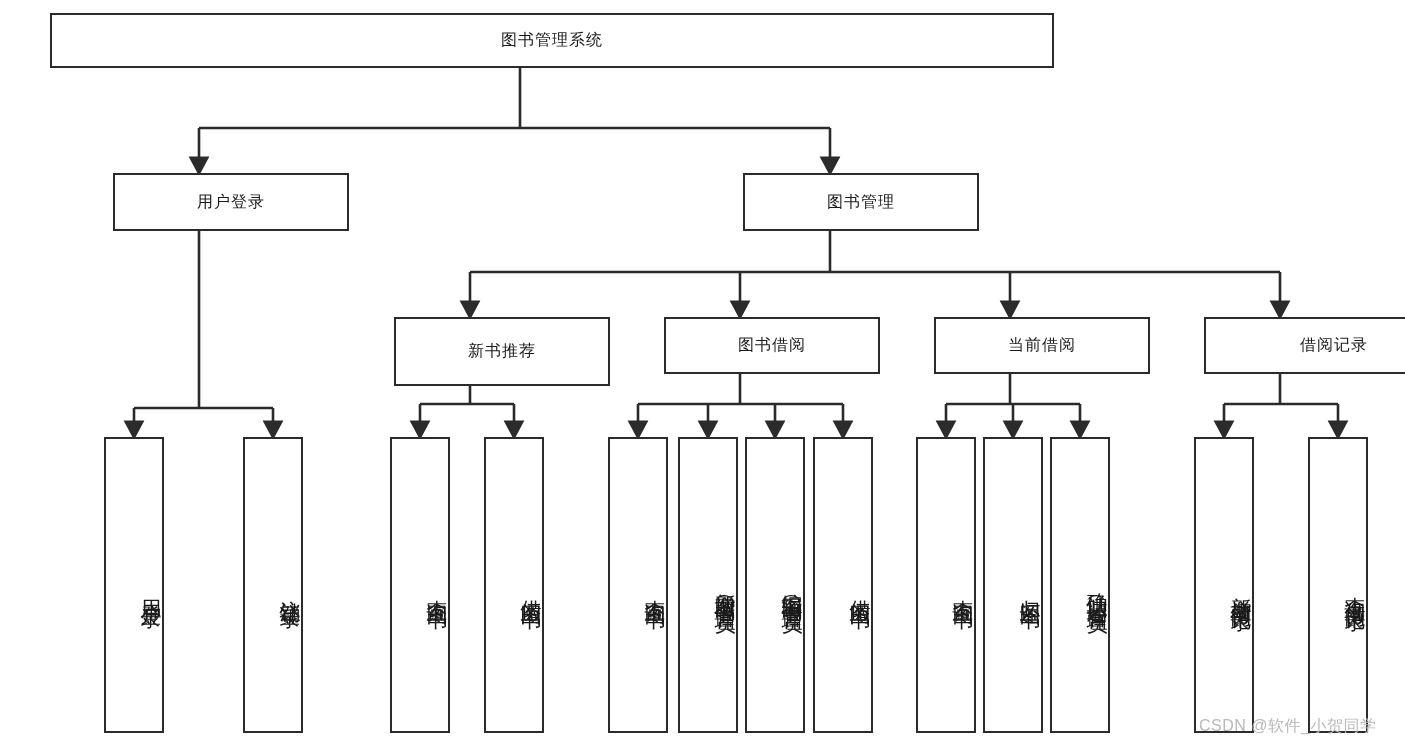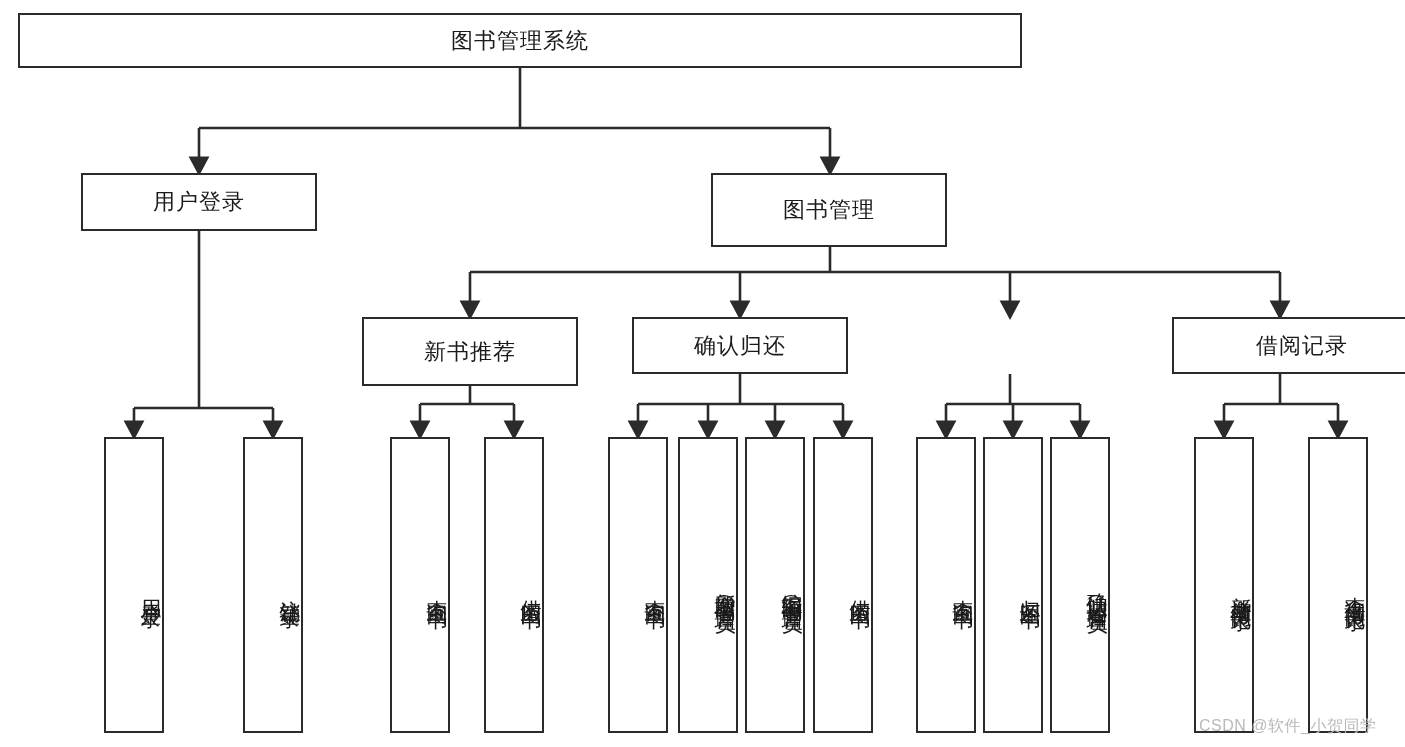--- a/index.html
+++ b/index.html
@@ -31,22 +31,23 @@
     position: absolute;
     box-sizing: border-box;
     border: 2px solid #2b2b2b;
     background: #ffffff;
     display: flex;
     align-items: center;
     justify-content: center;
     color: #1a1a1a;
   }
   .node-box.horizontal {
-    font-size: 22px;
+    font-size: 16px;
     letter-spacing: 1px;
+    margin-left: 32px;
   }
   .node-box.vertical {
     writing-mode: vertical-rl;
     text-orientation: upright;
     font-size: 21px;
     letter-spacing: 3px;
     padding-top: 8px;
     align-items: flex-start;
     justify-content: center;
     line-height: 1;
@@ -121,29 +122,32 @@
     </g>
   </svg>
 
   <div class="node-box horizontal" style="left: 18px; top: 13px; width: 1004px; height: 55px;">
     <span class="node-label">图书管理系统</span>
   </div>
 
   <div class="node-box horizontal" style="left: 81px; top: 173px; width: 236px; height: 58px;">
     <span class="node-label">用户登录</span>
   </div>
-  <div class="node-box horizontal" style="left: 711px; top: 173px; width: 236px; height: 74px;">
+  <div class="node-box horizontal" style="left: 711px; top: 173px; width: 236px; height: 58px;">
     <span class="node-label">图书管理</span>
   </div>
 
   <div class="node-box horizontal" style="left: 362px; top: 317px; width: 216px; height: 69px;">
     <span class="node-label">新书推荐</span>
   </div>
   <div class="node-box horizontal" style="left: 632px; top: 317px; width: 216px; height: 57px;">
-    <span class="node-label">确认归还</span>
+    <span class="node-label">图书借阅</span>
+  </div>
+  <div class="node-box horizontal" style="left: 902px; top: 317px; width: 216px; height: 57px;">
+    <span class="node-label">当前借阅</span>
   </div>
   <div class="node-box horizontal" style="left: 1172px; top: 317px; width: 260px; height: 57px;">
     <span class="node-label">借阅记录</span>
   </div>
 
   <div class="node-box vertical" style="left: 104px; top: 437px; width: 60px; height: 296px;">
     <span class="node-label">用户登录</span>
   </div>
   <div class="node-box vertical" style="left: 243px; top: 437px; width: 60px; height: 296px;">
     <span class="node-label">注销登录</span>

